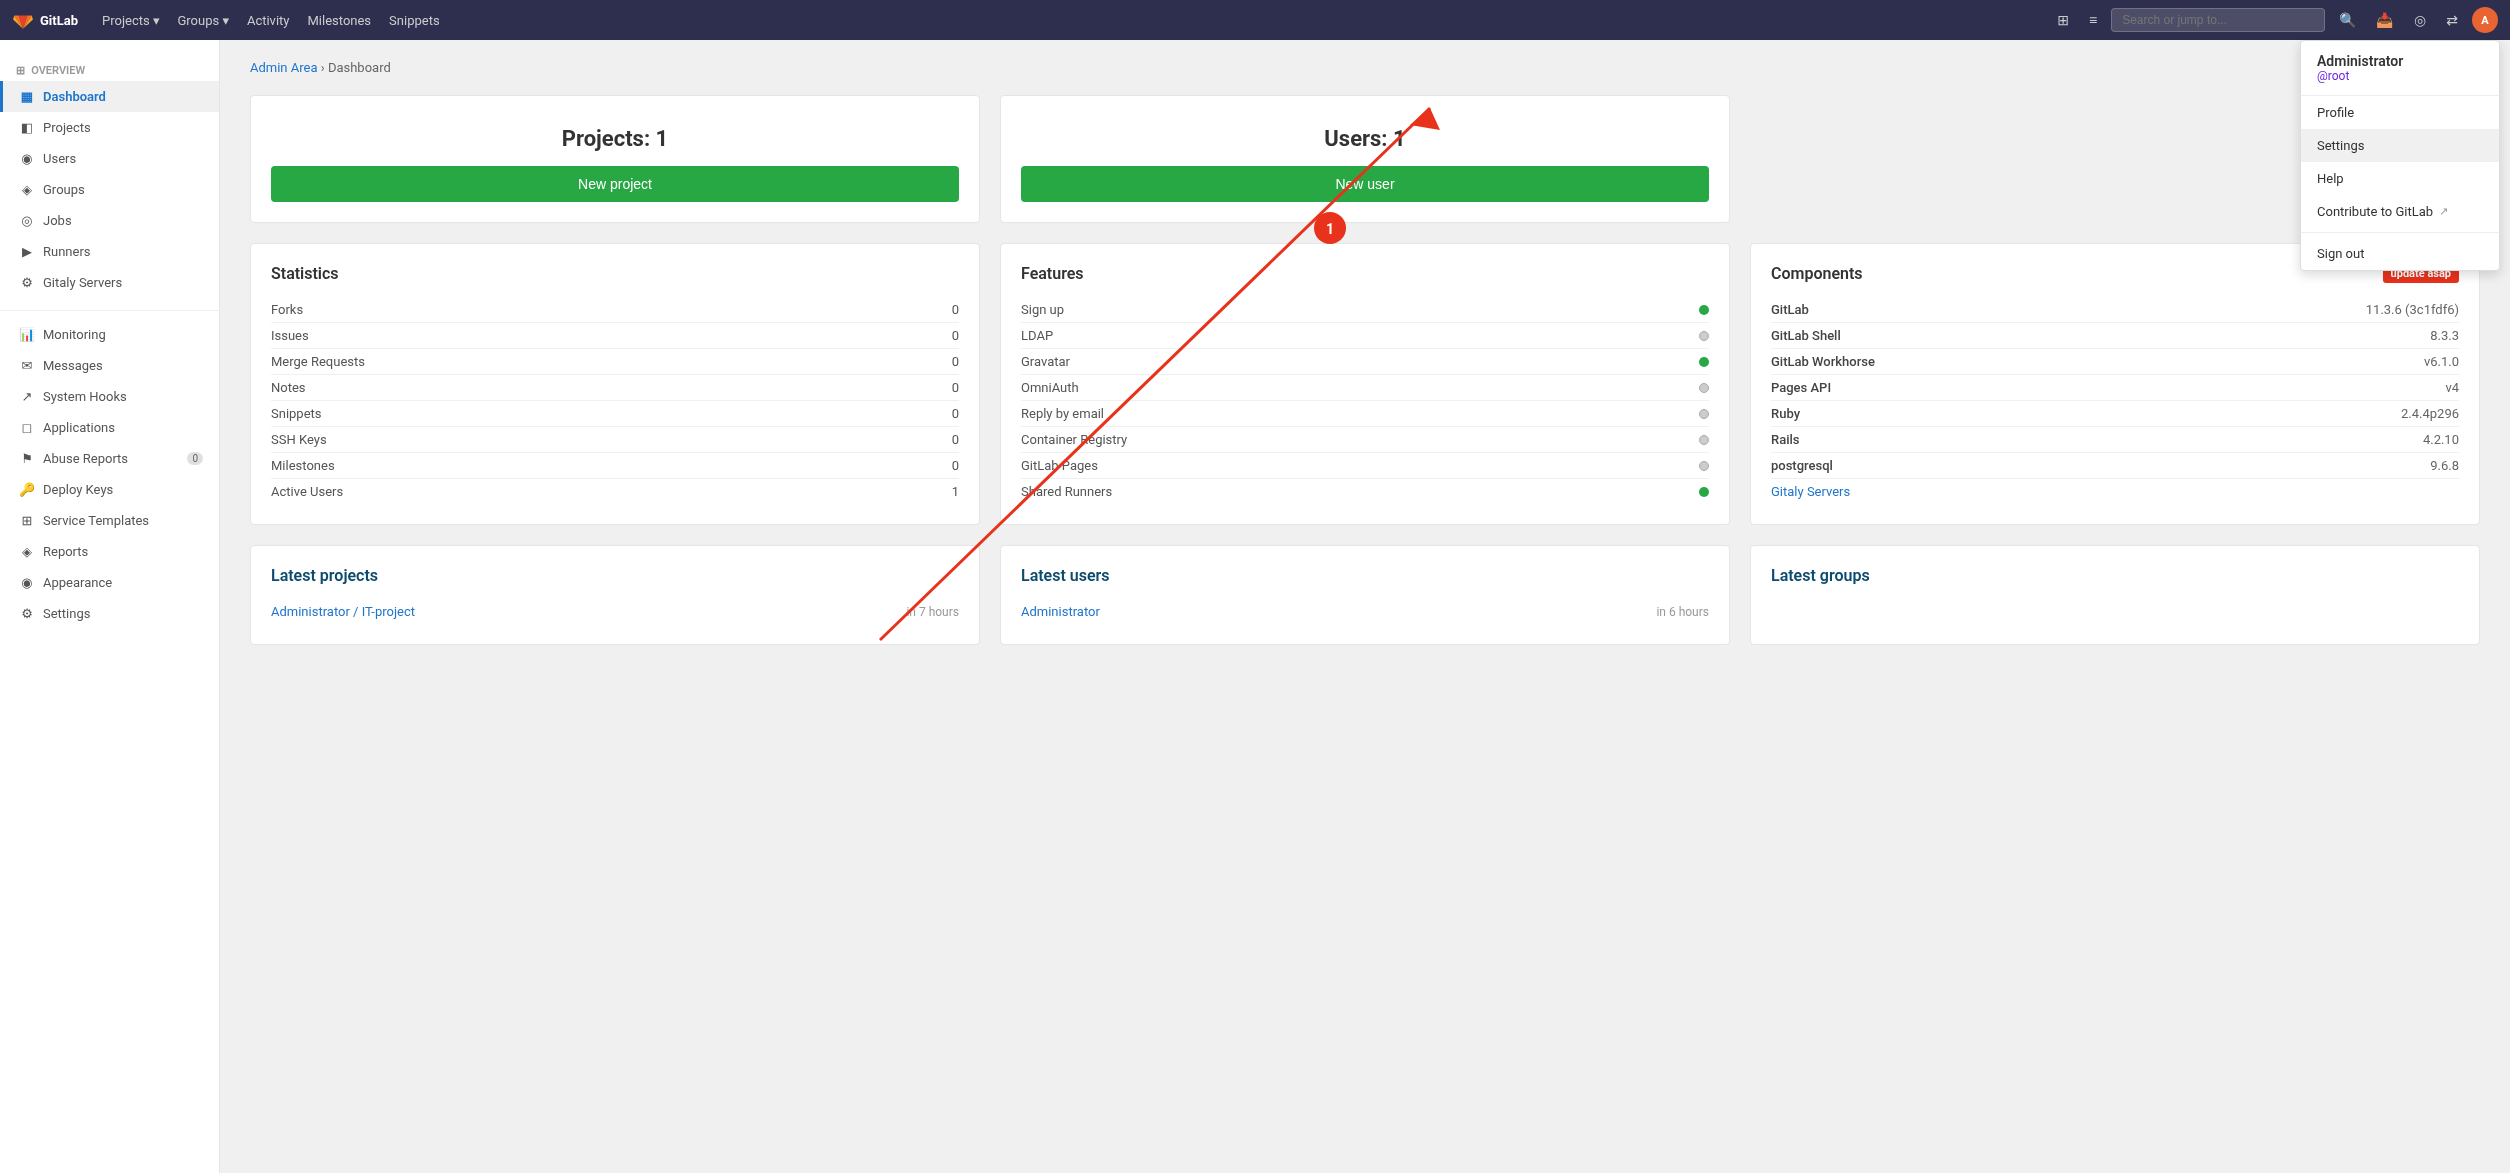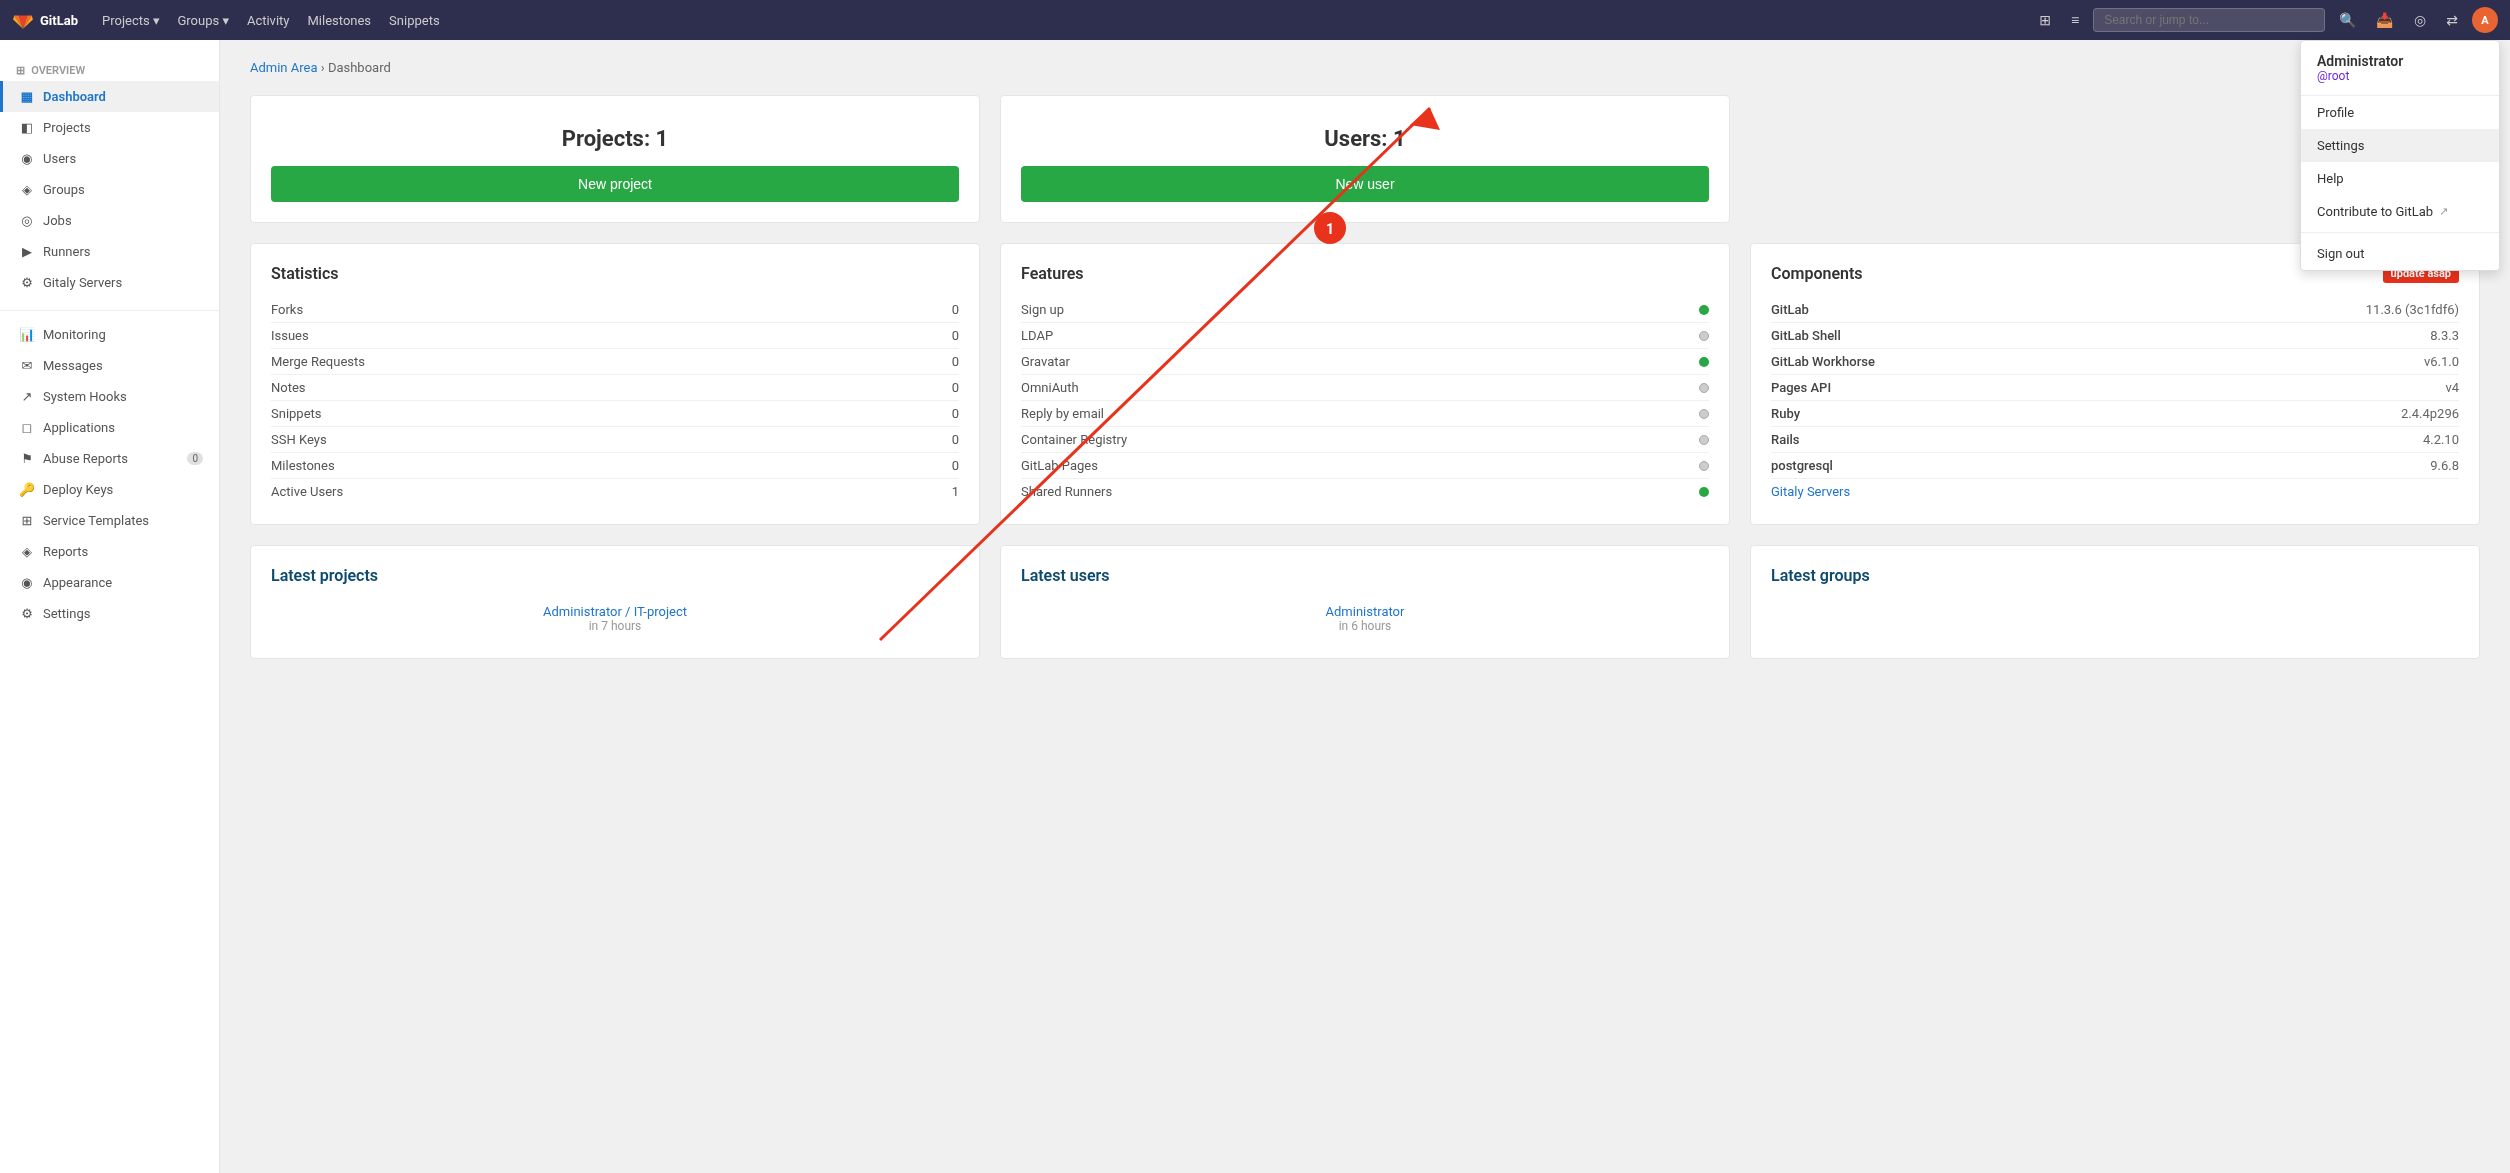--- a/index.html
+++ b/index.html
@@ -58,21 +58,21 @@
       font-size: 14px;
       position: relative;
     }
     .search-box {
       background: rgba(255,255,255,0.15);
       border: 1px solid rgba(255,255,255,0.2);
       border-radius: 4px;
       padding: 4px 10px;
       color: #ccc;
       font-size: 12px;
-      width: 232px;
+      width: 214px;
     }
     .avatar-btn {
       width: 26px; height: 26px;
       background: #e86432;
       border-radius: 50%;
       display: flex; align-items: center; justify-content: center;
       color: #fff;
       font-size: 11px;
       font-weight: bold;
       cursor: pointer;
@@ -263,21 +263,20 @@
       font-weight: 600;
       color: #0c4a6e;
       margin-bottom: 14px;
     }
     .latest-item {
       display: flex;
       justify-content: space-between;
       align-items: center;
       padding: 5px 0;
       font-size: 13px;
-      flex-direction: column;
     }
     .latest-link { color: #1f75cb; text-decoration: none; }
     .latest-time { color: #999; font-size: 12px; }
 
     
     .user-dropdown {
       position: fixed;
       top: 40px;
       right: 10px;
       background: #fff;

